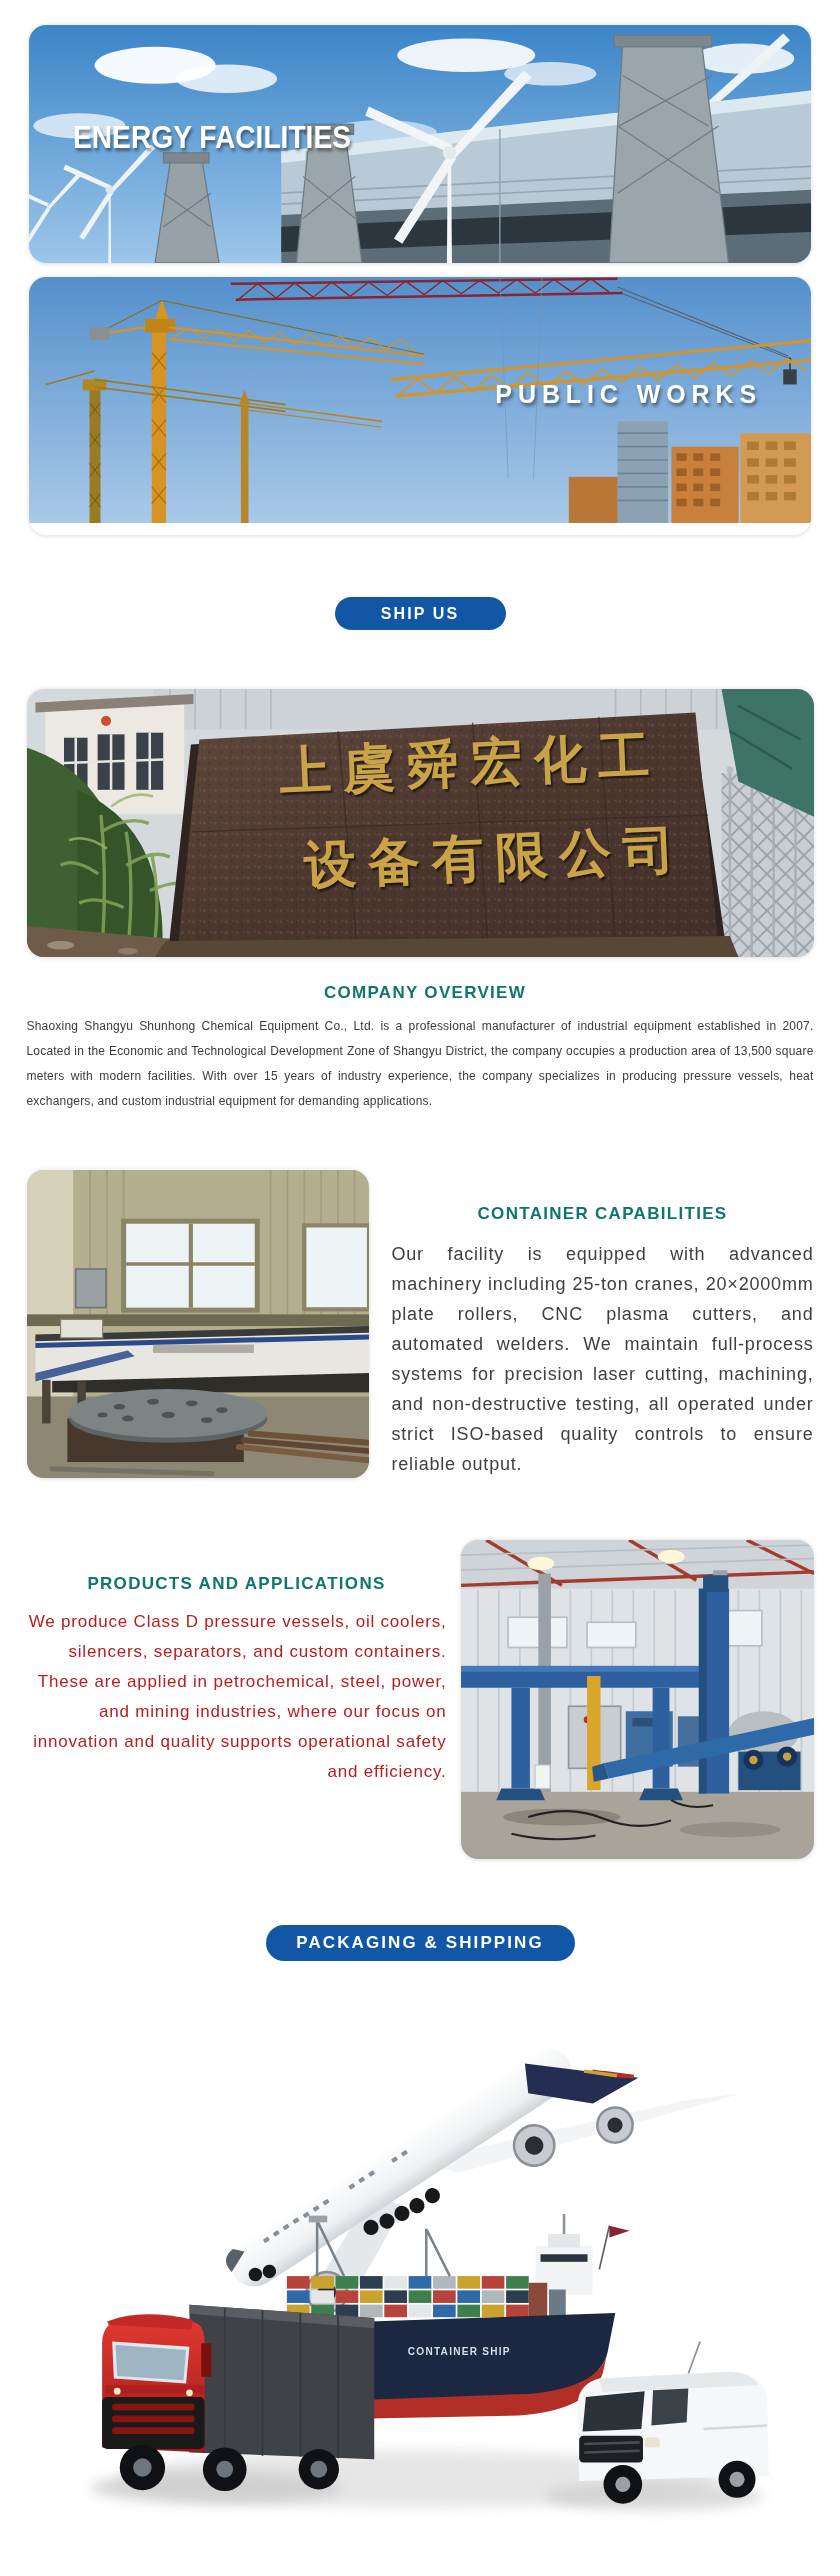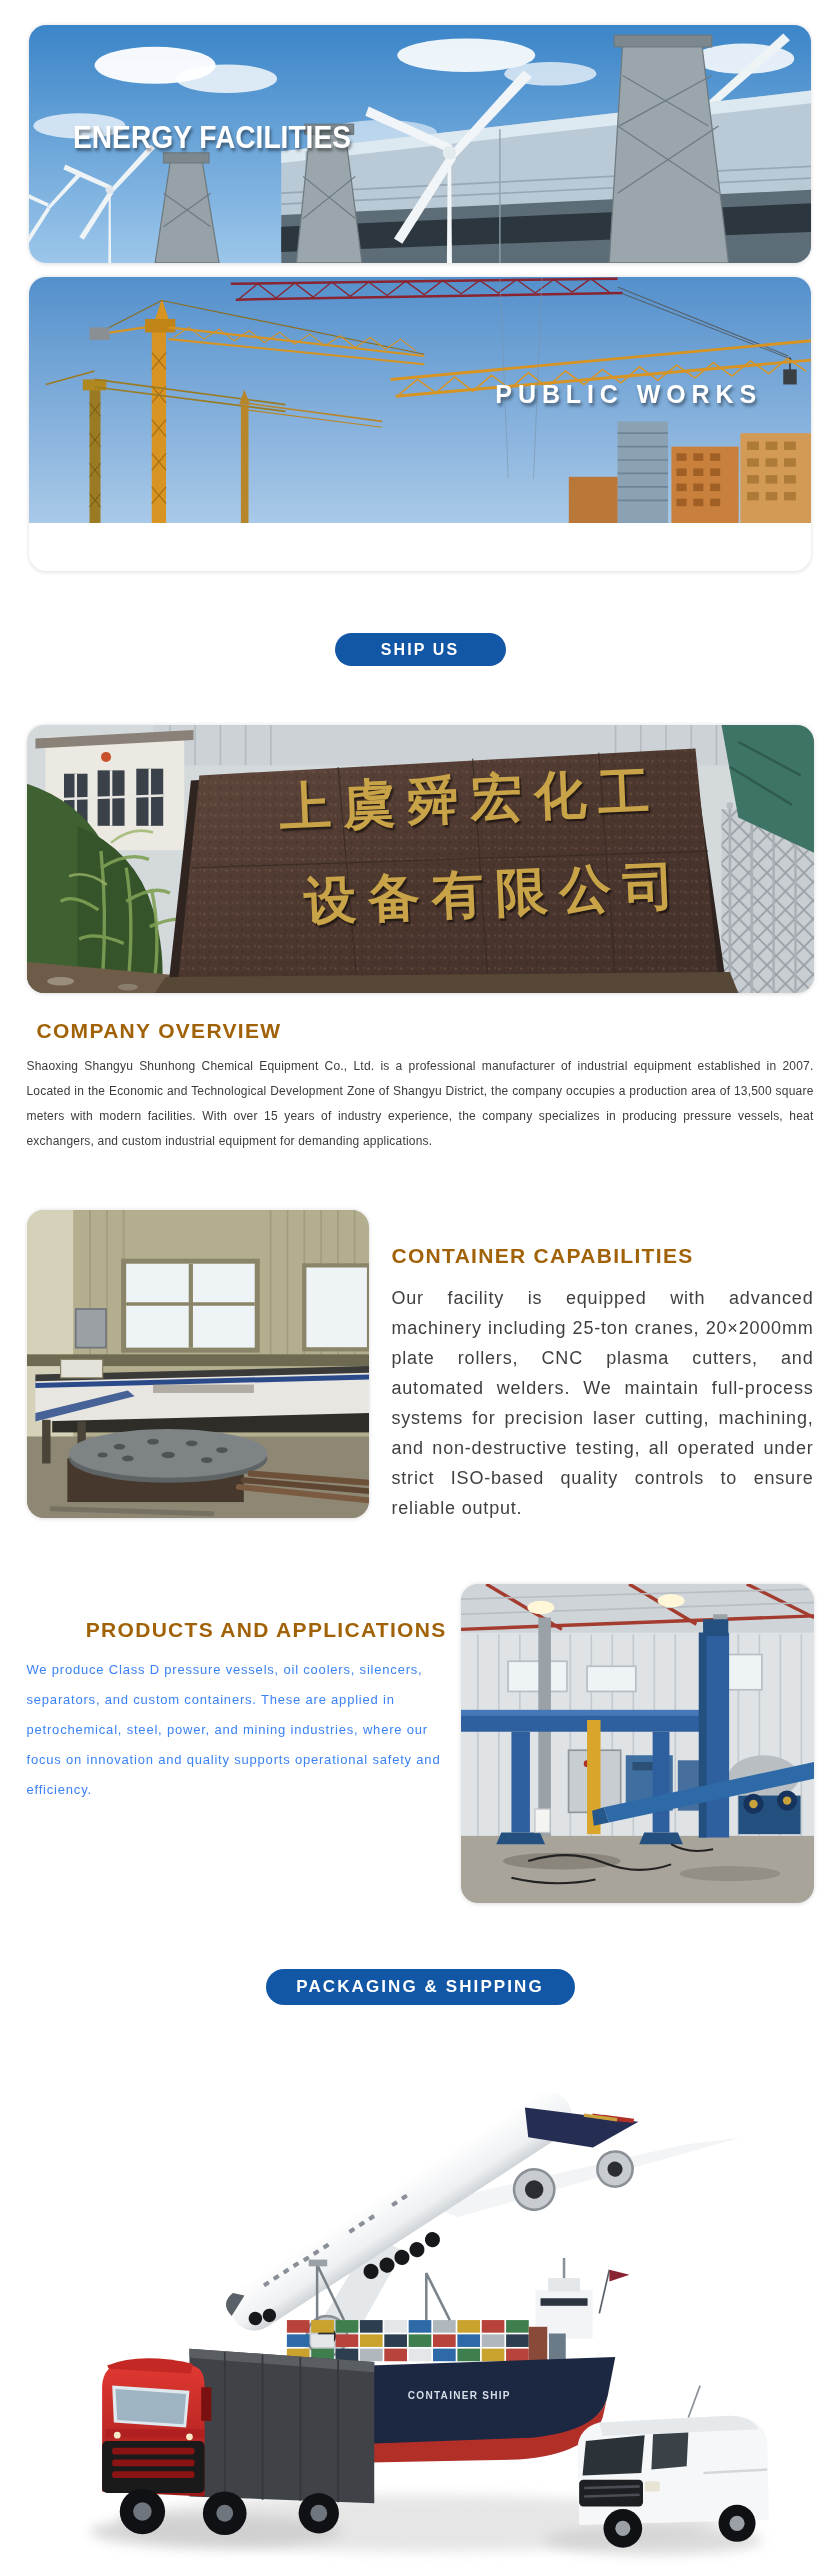--- a/index.html
+++ b/index.html
@@ -4,53 +4,53 @@
 <style>
   html,body{margin:0;padding:0;background:#ffffff;}
   body{width:840px;font-family:"Liberation Sans",sans-serif;-webkit-font-smoothing:antialiased;}
   .center{margin-left:auto;margin-right:auto;}
   .photo{overflow:hidden;border-radius:17px;position:relative;box-shadow:0 0.8px 4.2px rgba(0,0,0,.14);}
   .photo svg{display:block;}
 
   
   .banner{width:782px;height:238px;}
   .banner1{margin-top:25px;}
-  .banner2{margin-top:14.3px;height:294px;}
+  .banner2{margin-top:14.3px;height:258px;}
   .banner-label{position:absolute;color:#fff;font-weight:bold;text-shadow:1.7px 2.5px 3.4px rgba(0,0,0,.45);white-space:nowrap;}
   .label-energy{left:44px;top:94px;font-size:32px;letter-spacing:0px;transform:scaleX(.88);transform-origin:left center;}
   .label-public{right:49px;top:103px;font-size:25px;letter-spacing:5.9px;}
 
   
   .pill{display:block;border:none;color:#fff;background:#1257a5;border-radius:18.5px;
         font-family:"Liberation Sans",sans-serif;font-weight:bold;letter-spacing:2.1px;cursor:pointer;}
   .pill-about{width:171px;height:33px;font-size:16px;margin:62px auto 0;}
   .pill-pack{width:309px;height:36px;font-size:17px;margin:66px auto 0;}
 
   
   .sign{width:787px;height:268px;margin-top:59px;}
   .sign-text{position:absolute;color:#c9a348;font-family:"DejaVu Serif","Liberation Serif",serif;
              font-weight:bold;text-shadow:1.7px 2.5px 1.7px rgba(0,0,0,.55);transform:rotate(-2.5deg);white-space:nowrap;}
   .sign-line1{left:252px;top:40px;font-size:52px;letter-spacing:11.8px;}
   .sign-line2{left:277px;top:134px;font-size:52px;letter-spacing:11.8px;}
 
   
-  .section-heading{font-size:21px;font-weight:bold;letter-spacing:1.3px;color:#a16207;}
+  .section-heading{font-size:17px;font-weight:bold;letter-spacing:1.3px;color:#0f766e;text-align:center;}
   .overview{width:787px;margin-top:26px;}
   .overview p{margin:11px 0 0 0;font-size:12px;line-height:25px;color:#3b3b3b;text-align:justify;letter-spacing:0.2px;}
 
   .two-col{width:787px;display:flex;margin-top:56px;}
   .col-img-left{width:342px;height:308px;flex:none;}
   .col-img-right{width:353px;height:319px;flex:none;}
   .prod-text{padding-left:23px;flex:1;}
   .prod-text h3{margin:34px 0 0 0;}
   .prod-text p{margin:14.3px 0 0 0;font-size:18px;line-height:30px;letter-spacing:0.8px;color:#3f3f3f;text-align:justify;}
   .apps{margin-top:61px;}
   .apps-text{padding-right:14px;flex:1;text-align:right;}
   .apps-text h3{margin:34px 0 0 0;}
-  .apps-text p{margin:13.4px 0 0 0;font-size:13px;line-height:30px;letter-spacing:0.8px;color:#3b82f6;text-align:left;}
+  .apps-text p{margin:13.4px 0 0 0;font-size:17px;line-height:30px;letter-spacing:0.8px;color:#b91c1c;text-align:right;}
 
   .logistics{width:710px;height:514px;margin:48px auto 12.6px;}
 </style>
 </head>
 <body>
 
 <div class="photo banner banner1 center">
   <svg viewBox="0 0 930 283" width="782" height="238" preserveAspectRatio="none">
     <defs>
       <linearGradient id="sky1" x1="0" y1="0" x2="0" y2="1">

